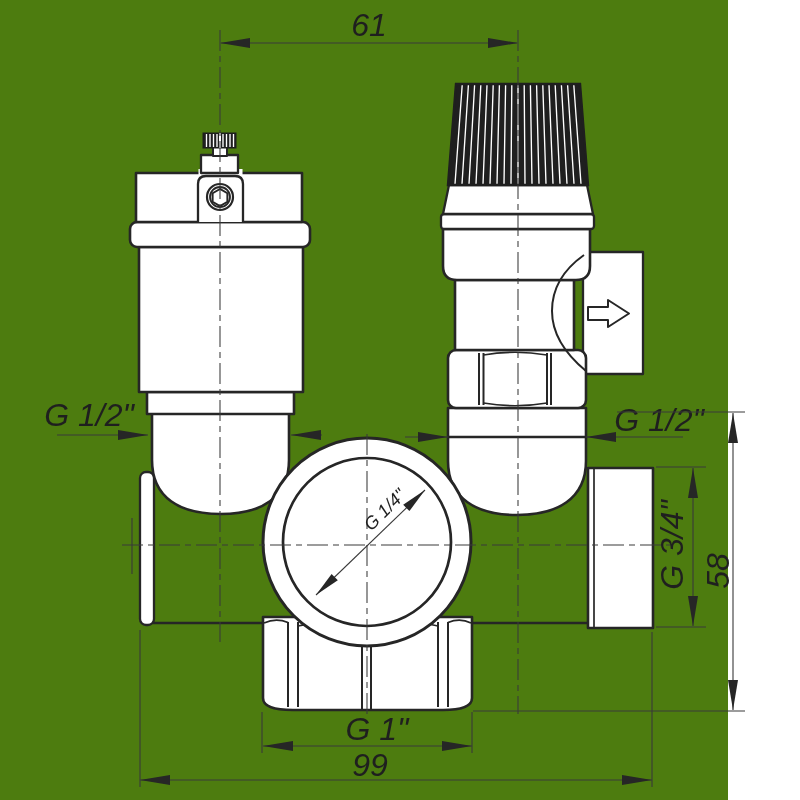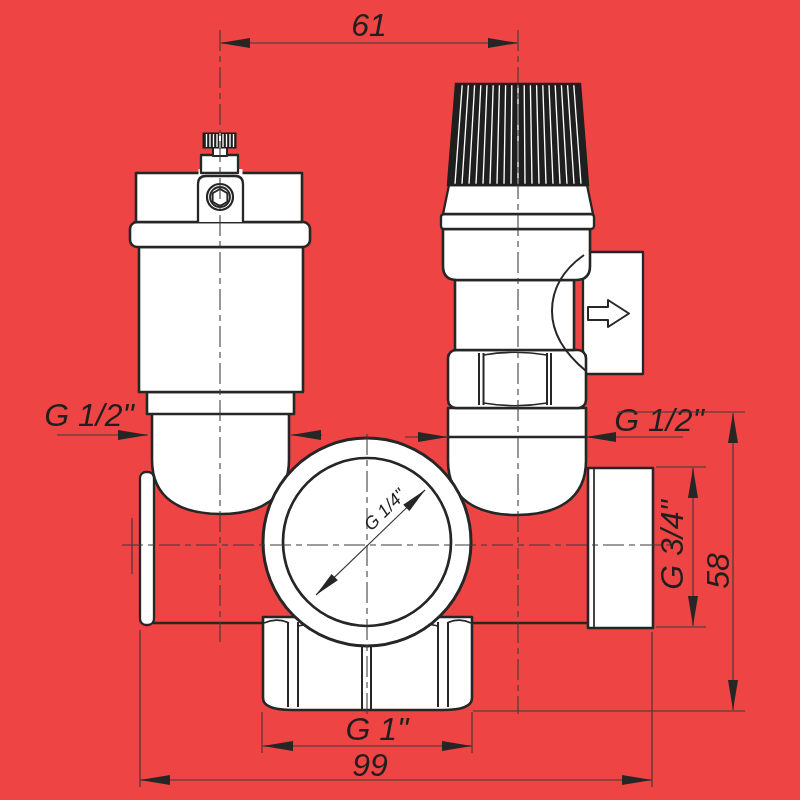--- a/index.html
+++ b/index.html
@@ -1,16 +1,16 @@
 <!DOCTYPE html>
 <html><head>
 <meta charset="utf-8">
 <style>
   html,body{margin:0;padding:0;background:#ffffff;width:800px;height:800px;overflow:hidden;}
-  .drawing-wrap{width:800px;height:800px;background:#ef4444;}
+  .drawing-wrap{width:728px;height:800px;background:#4d7c0f;}
   svg{display:block;}
   .obj{stroke:#262626;fill:#ffffff;stroke-width:2.6;stroke-linejoin:round;}
   .obj-m{stroke:#262626;fill:#ffffff;stroke-width:2.3;stroke-linejoin:round;}
   .ln{stroke:#262626;fill:none;stroke-width:2.6;}
   .ln-m{stroke:#262626;fill:none;stroke-width:2;}
   .ln-t{stroke:#262626;fill:none;stroke-width:1.7;}
   .thin{stroke:#3a3a3a;fill:none;stroke-width:1.1;}
   .cl{stroke:#3a3a3a;fill:none;stroke-width:1.05;stroke-dasharray:21 5 6 5;}
   .arrow{fill:#262626;stroke:none;}
   .knurl{fill:#1f1f1f;stroke:#1f1f1f;stroke-width:1;}

